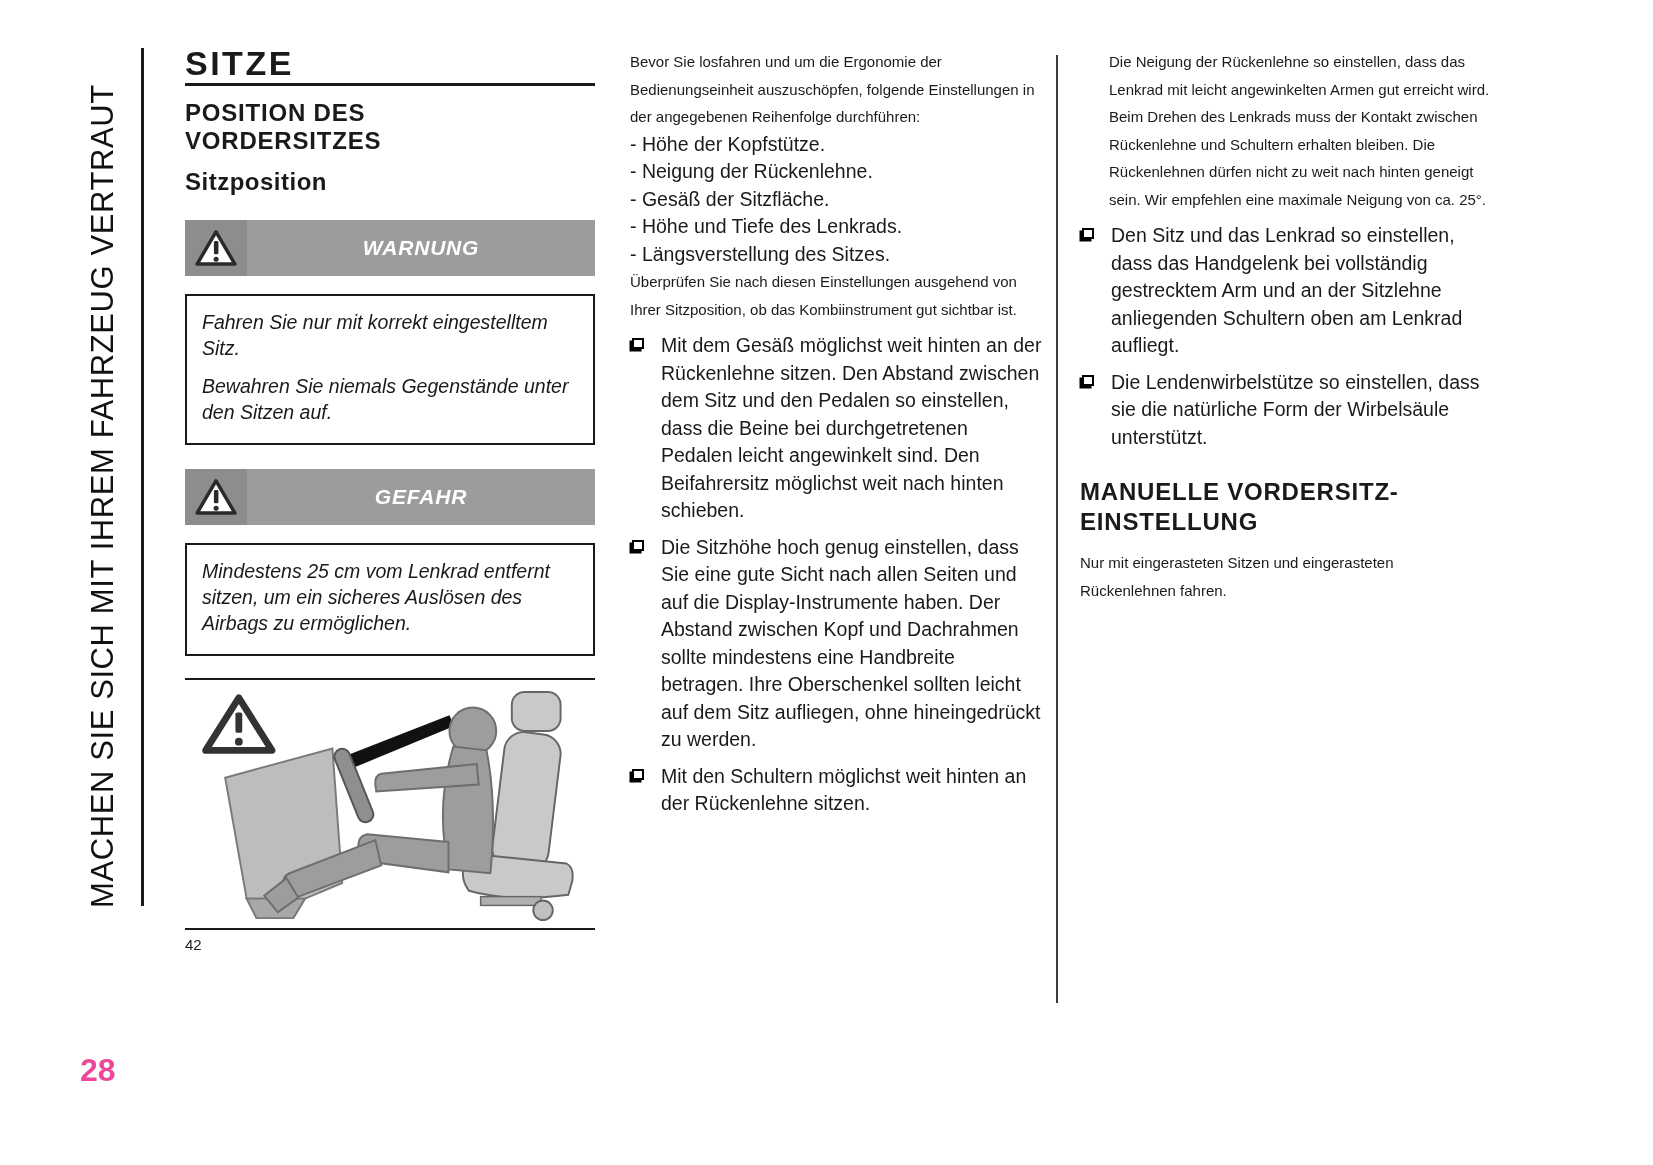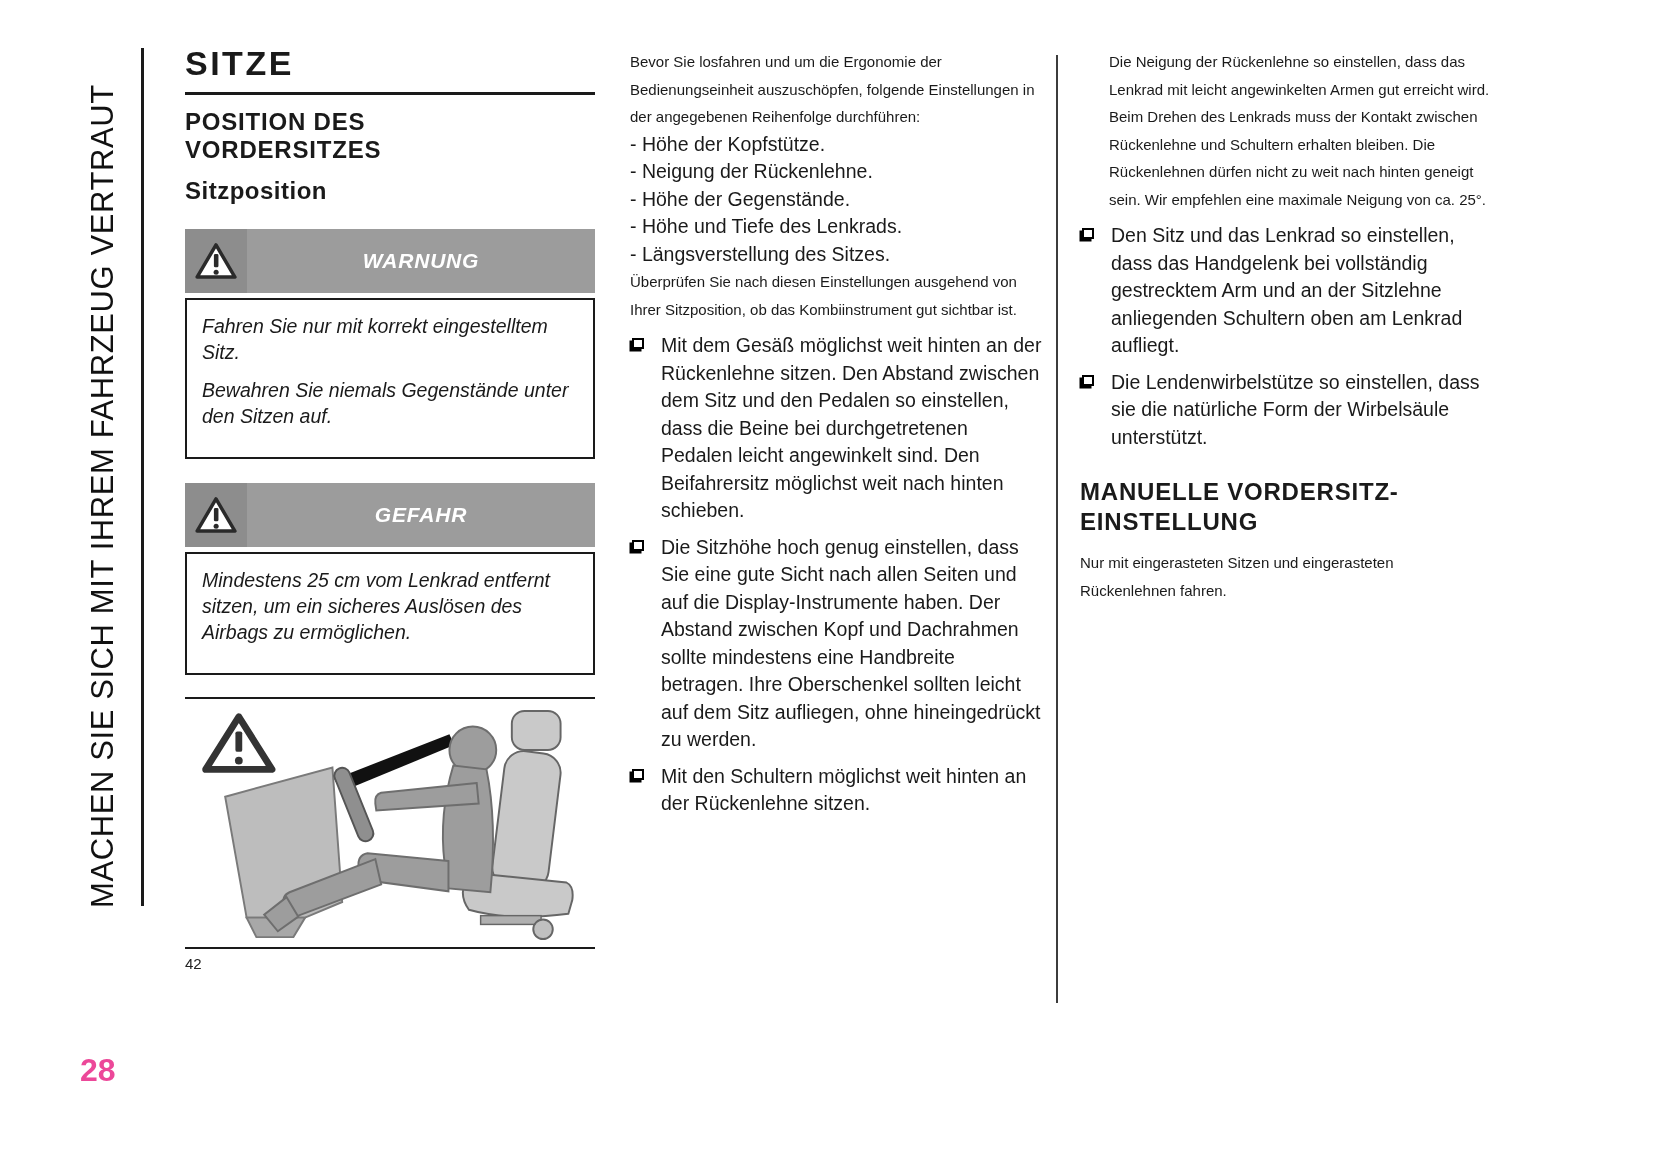--- a/index.html
+++ b/index.html
@@ -31,41 +31,41 @@
   .col3 { left:1080px; width:413px; top:48px; }
   .col-divider {
     position:absolute; left:1056px; top:55px; width:2px; height:948px; background:#3c3c3c;
   }
 
   .para { font-size:15px; line-height:27.5px; }
 
   
   .doc-title {
     font-size:34px; font-weight:bold; letter-spacing:2.5px;
-    padding-bottom:9px; border-bottom:3px solid #1a1a1a;
+    border-bottom:3px solid #1a1a1a;
   }
   .section-heading {
     margin-top:13px; font-size:24px; font-weight:bold; letter-spacing:0.8px;
     line-height:28px; max-width:300px;
   }
   .sub-heading { margin-top:13px; font-size:24px; font-weight:bold; letter-spacing:0.5px; }
 
   .banner {
-    margin-top:24px; height:64px; background:#9c9c9c; display:flex; align-items:stretch;
+    margin-top:24px; height:56px; background:#9c9c9c; display:flex; align-items:stretch;
   }
   .banner-icon {
     width:62px; background:#8d8d8d; display:flex; align-items:center; justify-content:center;
   }
   .banner-icon svg { width:42px; height:38px; display:block; }
   .banner-label {
     flex:1; display:flex; align-items:center; justify-content:center;
     color:#ffffff; font-weight:bold; font-style:italic; font-size:21px; letter-spacing:0.8px;
   }
 
-  .note-box { margin-top:5px; border:2px solid #1a1a1a; padding:13px 15px 16px 15px; background:#fff; }
+  .note-box { margin-top:18px; border:2px solid #1a1a1a; padding:13px 15px 6px 15px; background:#fff; }
   .note-box p { font-style:italic; font-size:19.5px; line-height:26px; margin-bottom:12px; }
 
   .figure { margin-top:22px; border-top:2px solid #1a1a1a; border-bottom:2px solid #1a1a1a; padding:8px 0 6px 0; }
   .figure svg { display:block; width:406px; height:234px; }
   .figure-number { margin-top:6px; font-size:15px; color:#222; }
 
   
   .settings-list div { font-size:19.5px; line-height:27.5px; }
   .bullet {
     position:relative; padding-left:31px; margin-top:9px;
@@ -156,21 +156,21 @@
       </svg>
     </figure>
     <div class="figure-number">42</div>
   </div>
 
   <div class="col col2">
     <p class="para">Bevor Sie losfahren und um die Ergonomie der Bedienungseinheit auszuschöpfen, folgende Einstellungen in der angegebenen Reihenfolge durchführen:</p>
     <div class="settings-list">
       <div>- Höhe der Kopfstütze.</div>
       <div>- Neigung der Rückenlehne.</div>
-      <div>- Höhe der Gegenstände.</div>
+      <div>- Gesäß der Sitzfläche.</div>
       <div>- Höhe und Tiefe des Lenkrads.</div>
       <div>- Längsverstellung des Sitzes.</div>
     </div>
     <p class="para">Überprüfen Sie nach diesen Einstellungen ausgehend von Ihrer Sitzposition, ob das Kombiinstrument gut sichtbar ist.</p>
 
     <div class="bullet">
       <span class="checkbox"></span>
       <span>Mit dem Gesäß möglichst weit hinten an der Rückenlehne sitzen. Den Abstand zwischen dem Sitz und den Pedalen so einstellen, dass die Beine bei durchgetretenen Pedalen leicht angewinkelt sind. Den Beifahrersitz möglichst weit nach hinten schieben.</span>
     </div>
     <div class="bullet">

